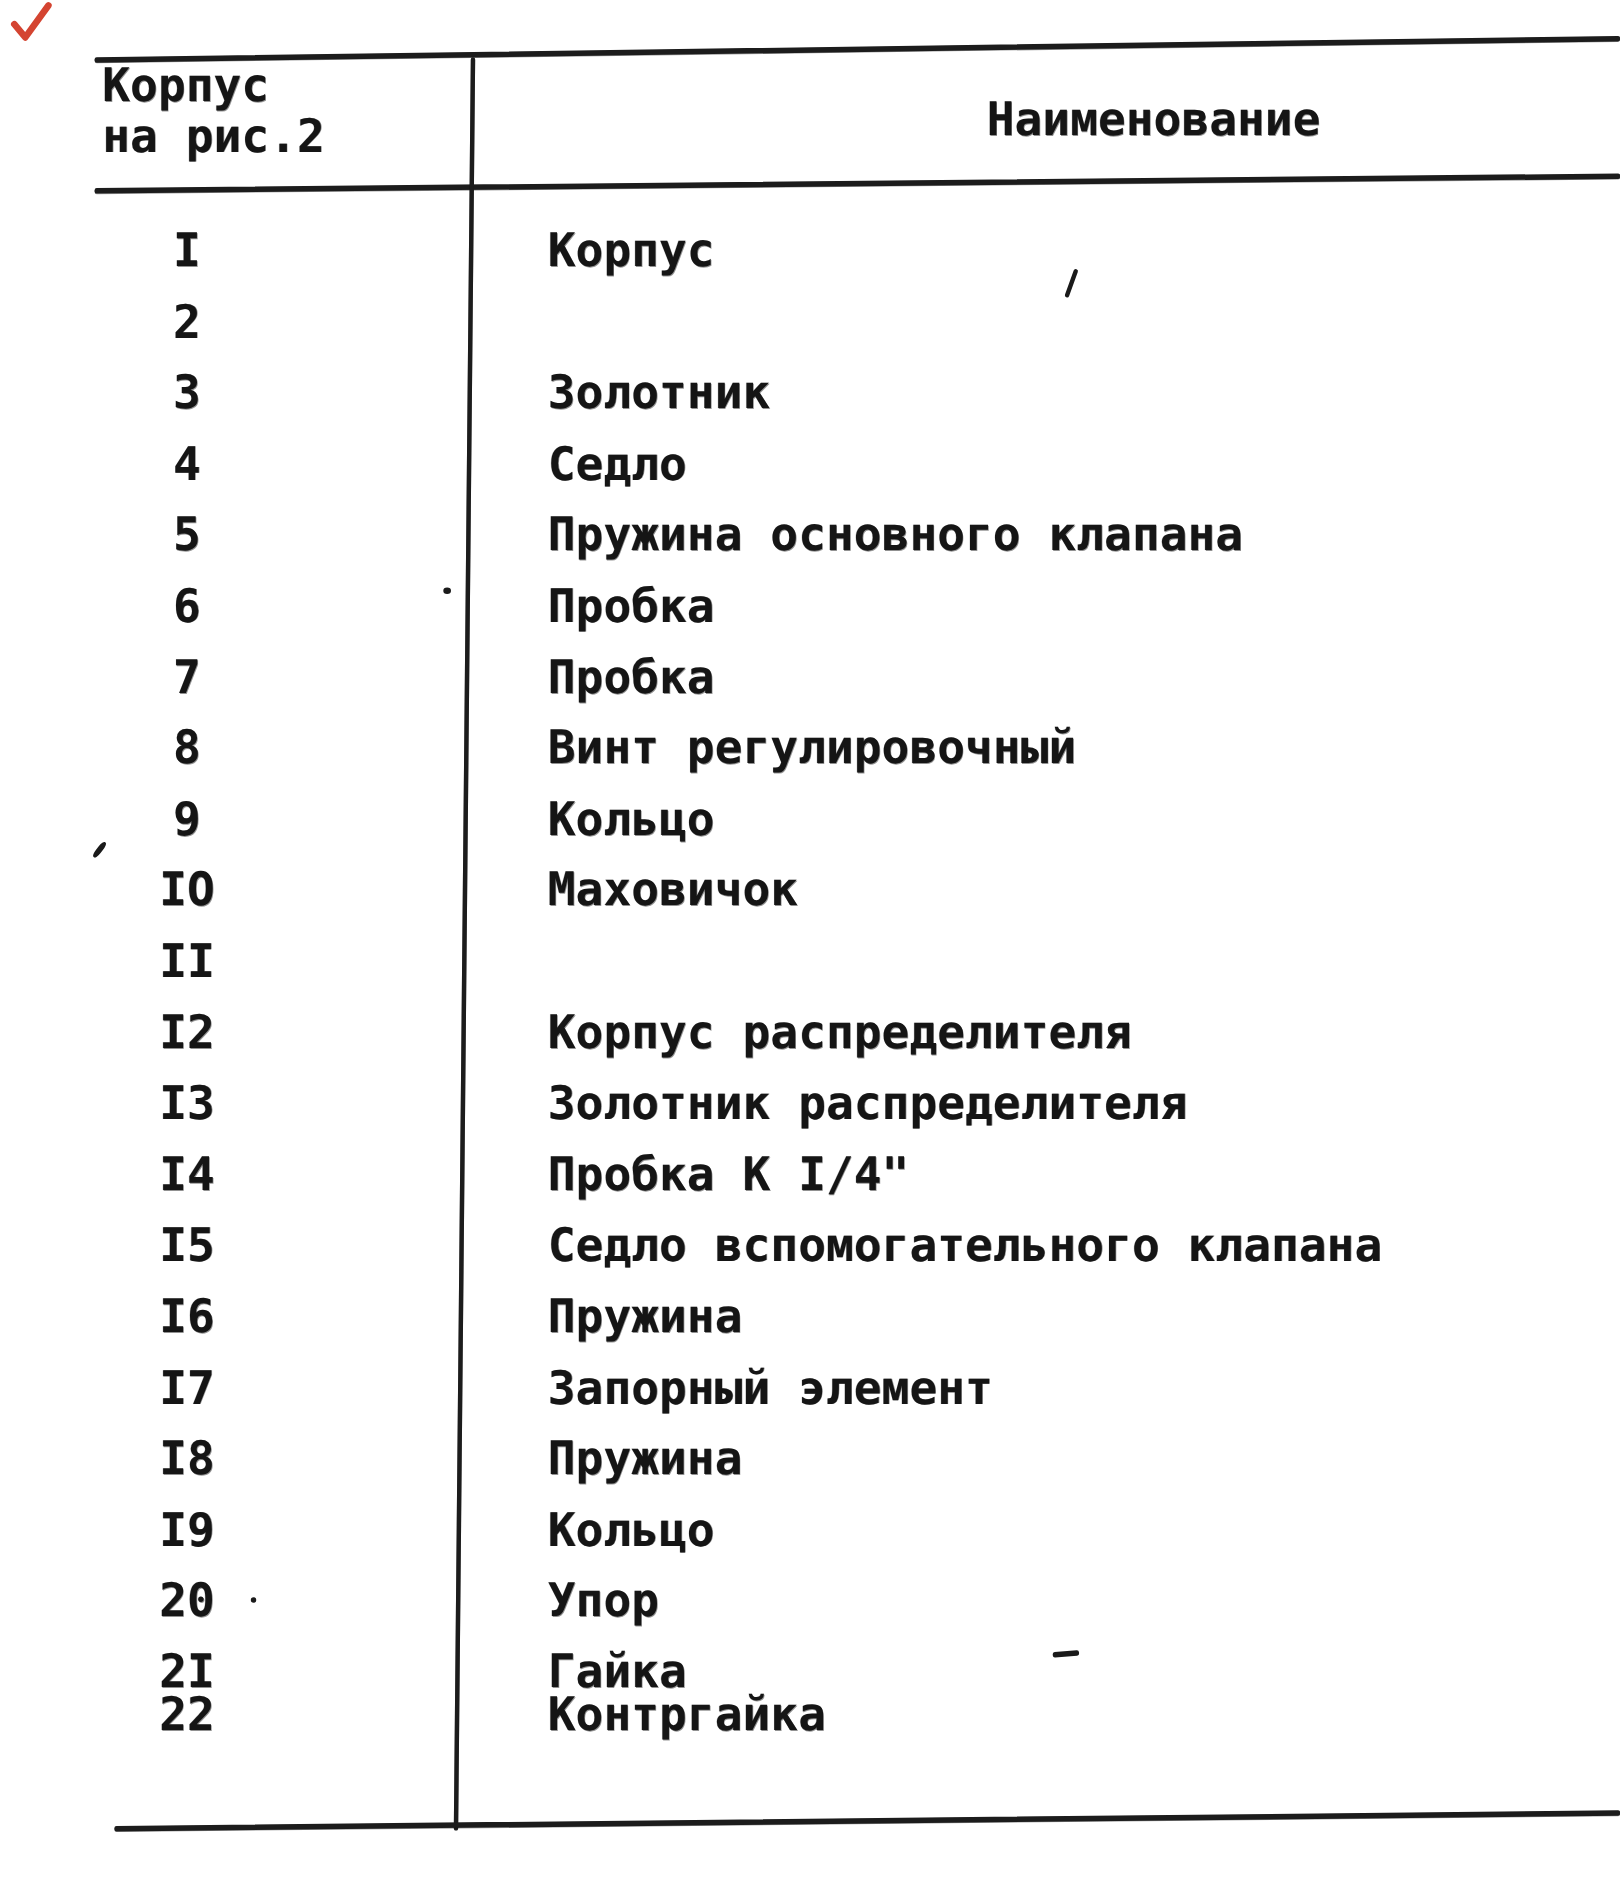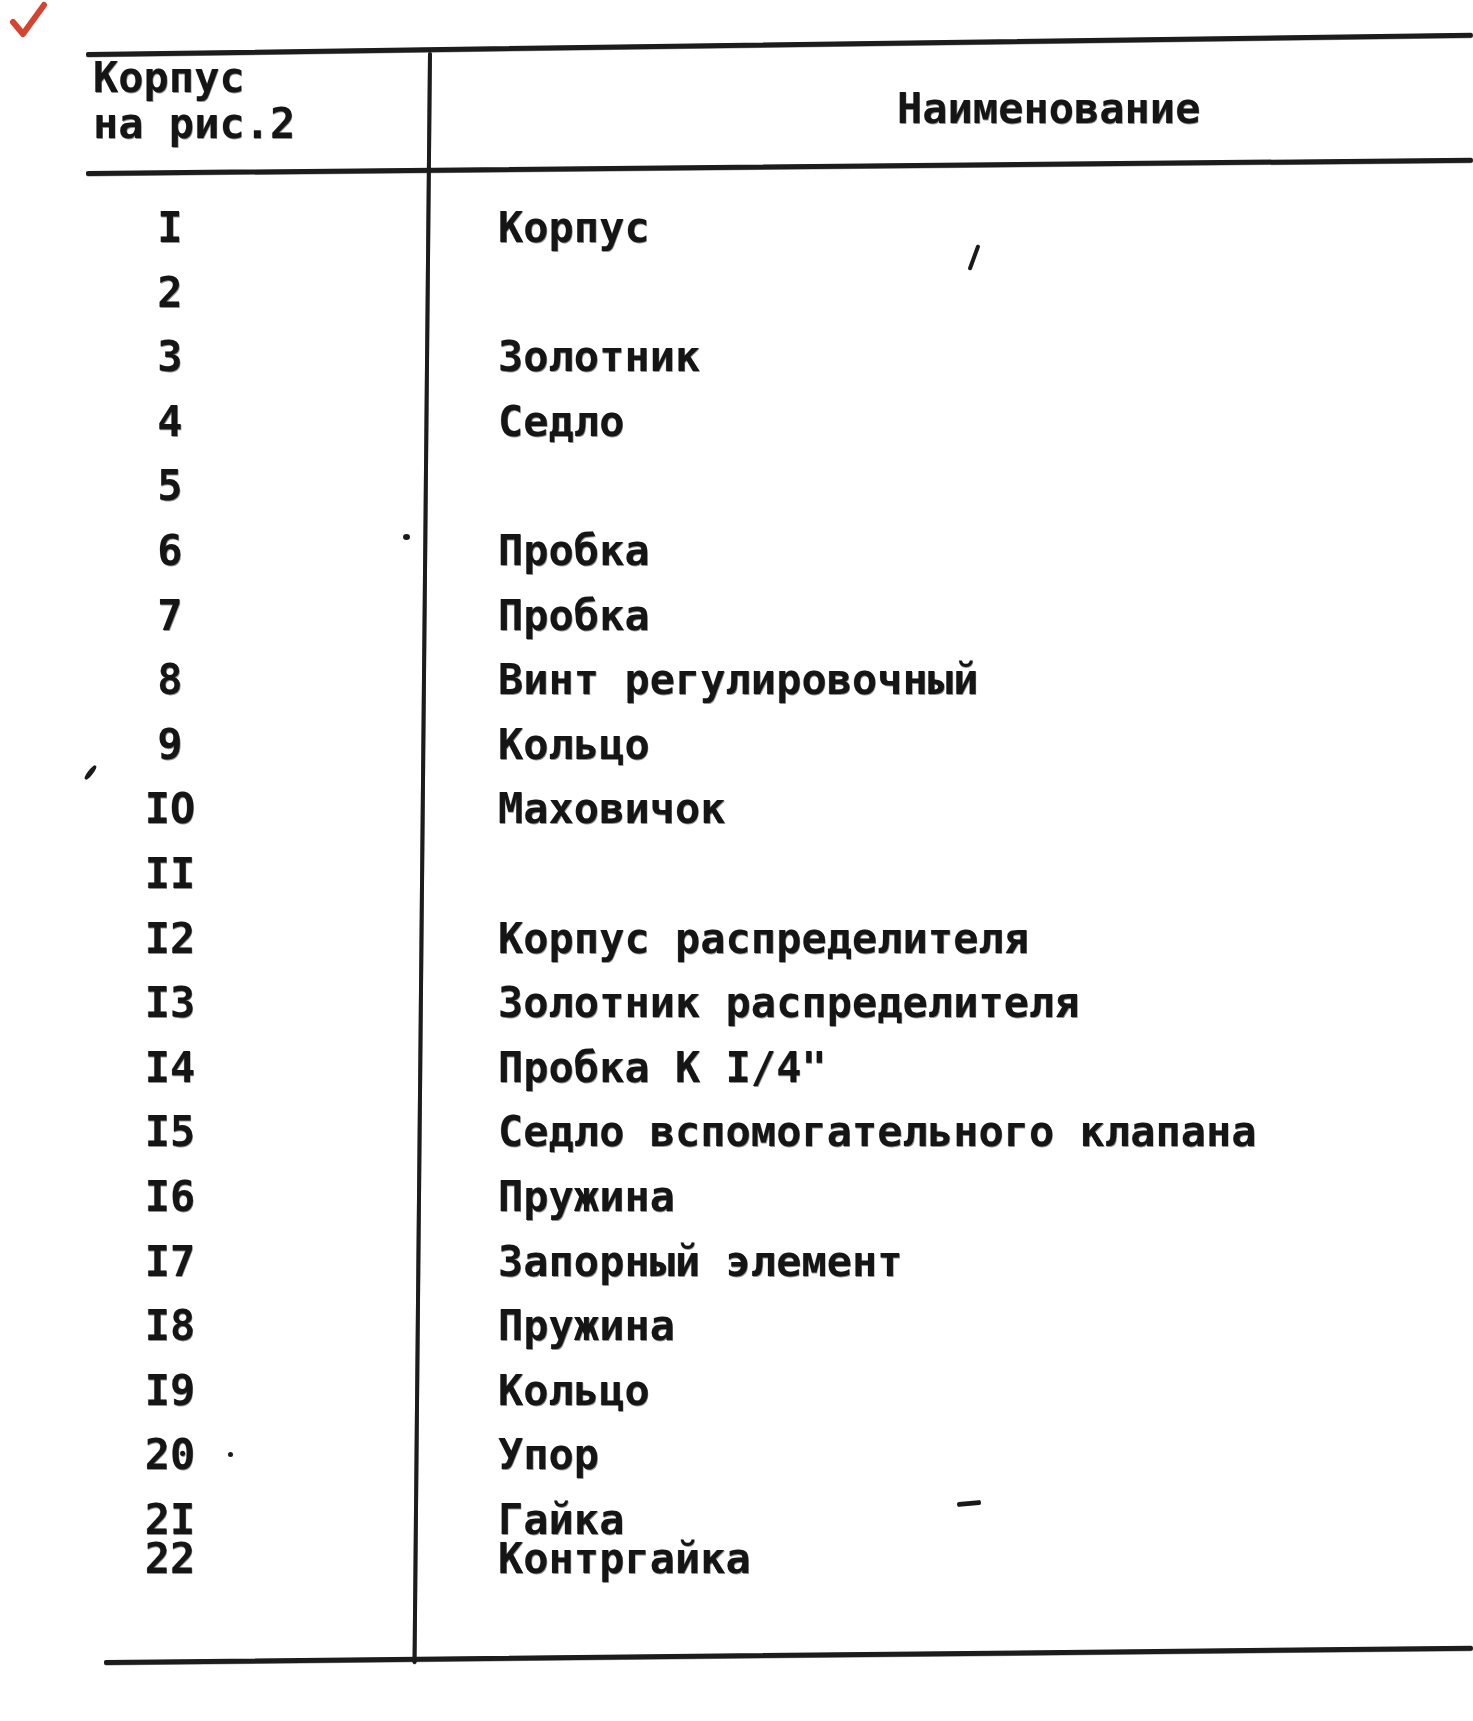--- a/index.html
+++ b/index.html
@@ -77,20 +77,21 @@
       <div class="row" style="top: 334.2px;">
         <div class="pos-cell ink">3</div>
         <div class="name-cell ink">Золотник</div>
       </div>
       <div class="row" style="top: 398.8px;">
         <div class="pos-cell ink">4</div>
         <div class="name-cell ink">Седло</div>
       </div>
       <div class="row" style="top: 463.4px;">
         <div class="pos-cell ink">5</div>
+        <div class="name-cell ink">Пружина основного клапана</div>
       </div>
       <div class="row" style="top: 528px;">
         <div class="pos-cell ink">6</div>
         <div class="name-cell ink">Пробка</div>
       </div>
       <div class="row" style="top: 592.6px;">
         <div class="pos-cell ink">7</div>
         <div class="name-cell ink">Пробка</div>
       </div>
       <div class="row" style="top: 657.2px;">

